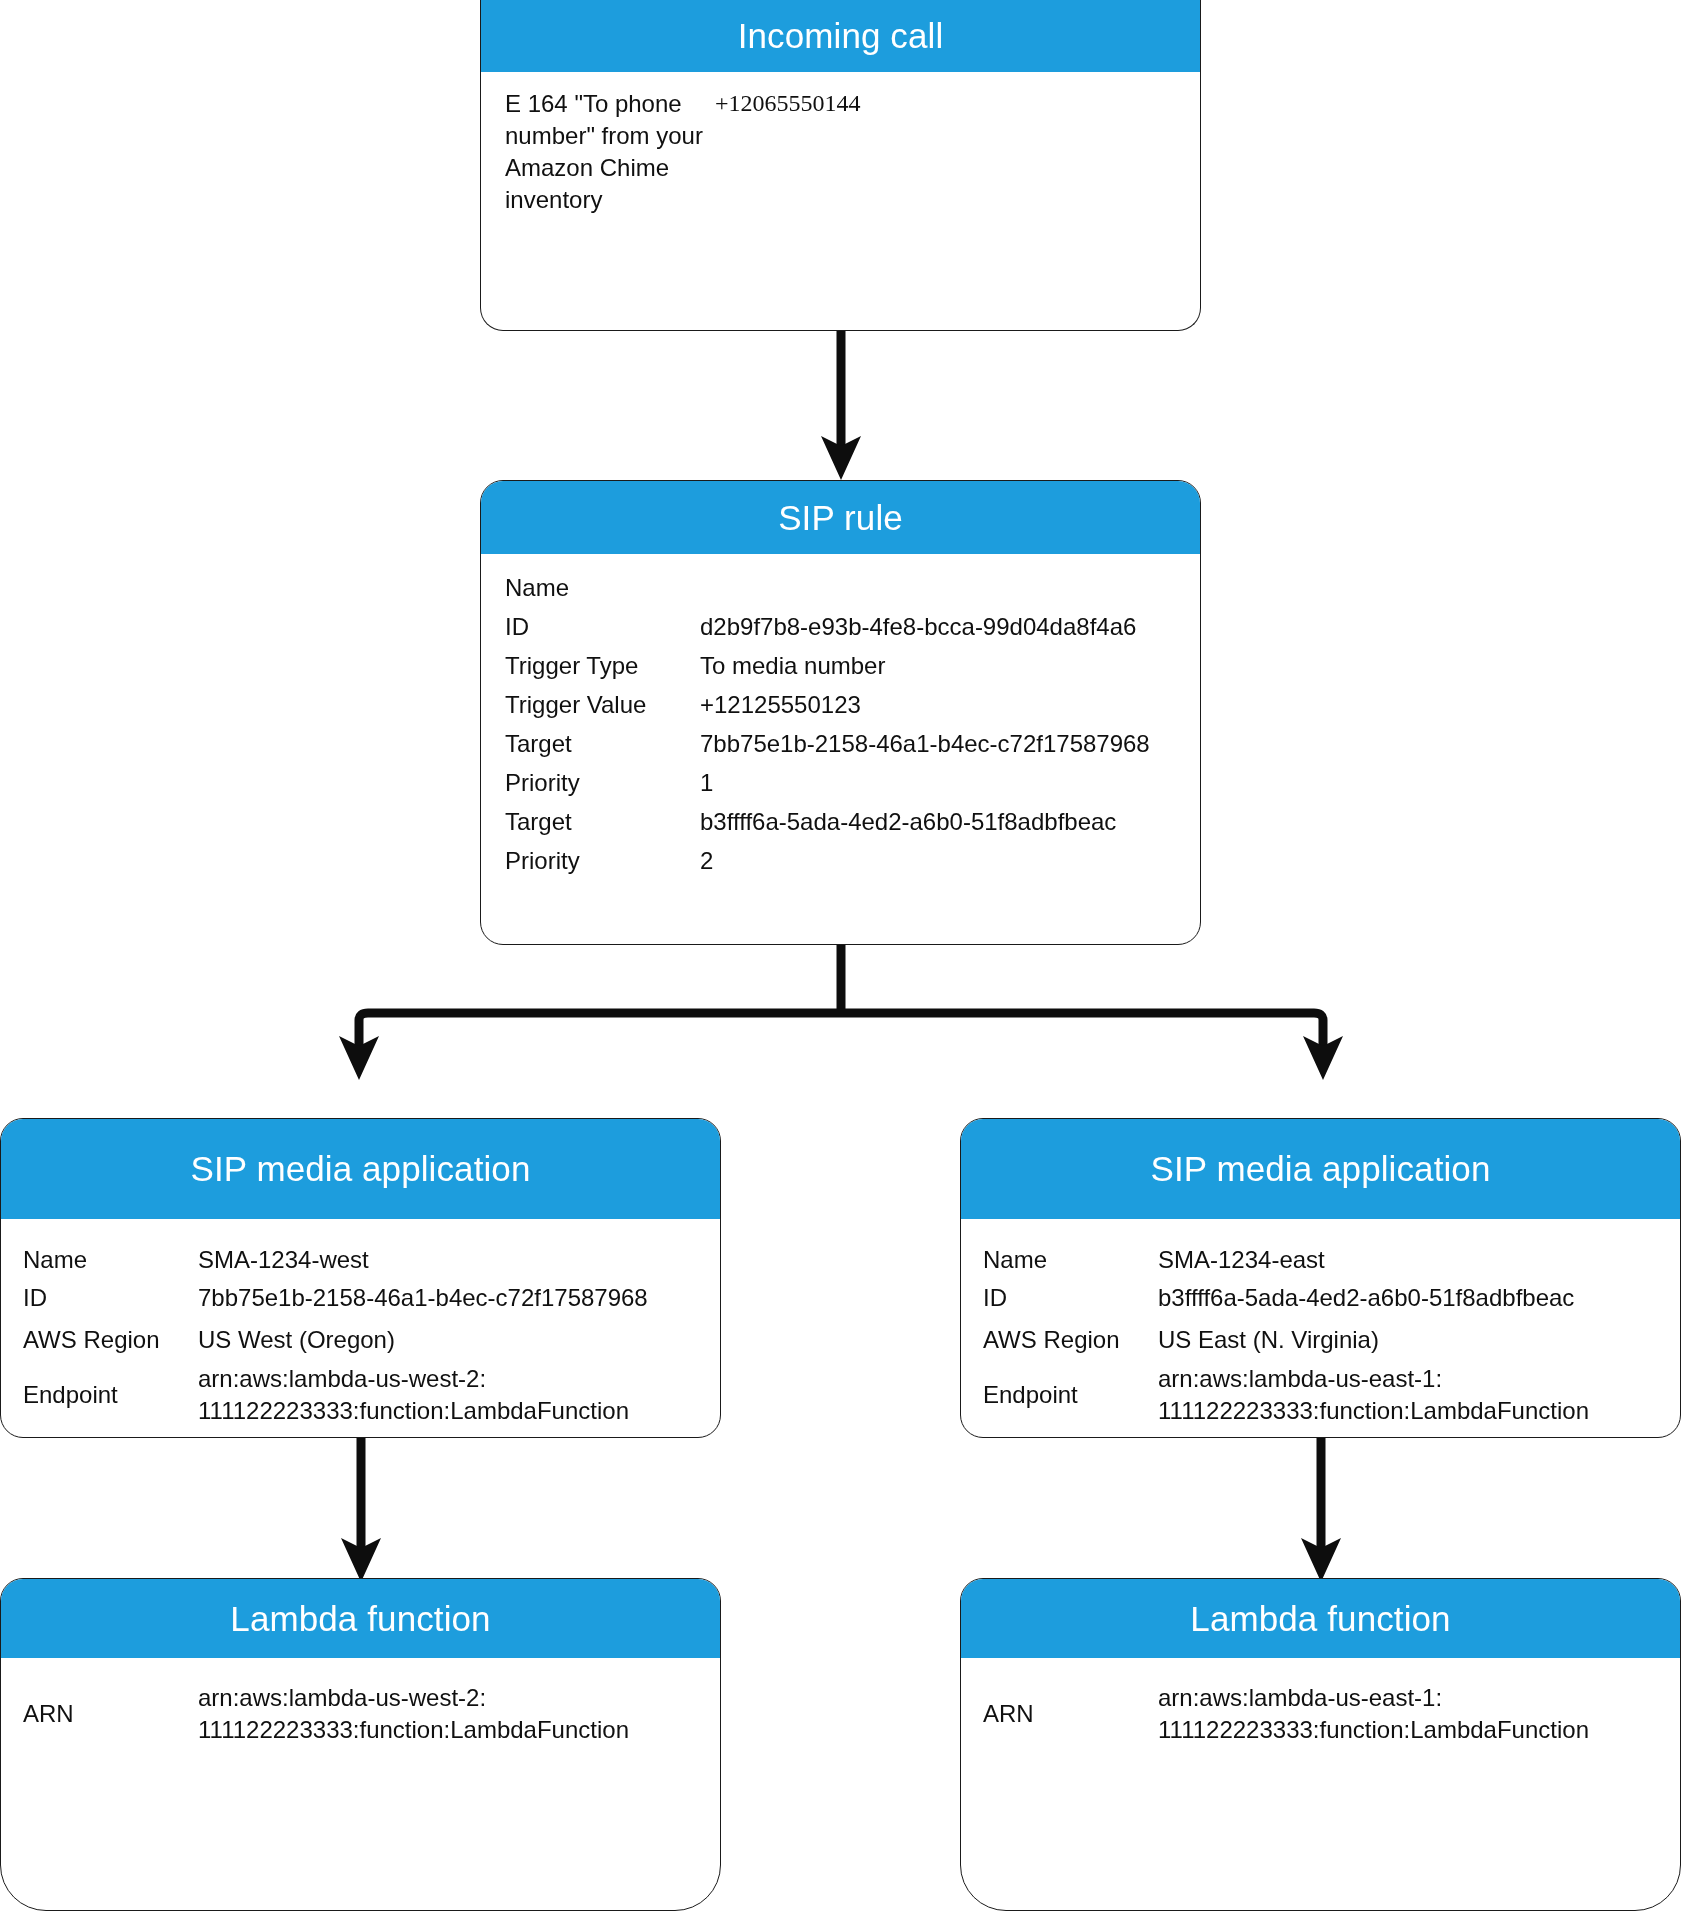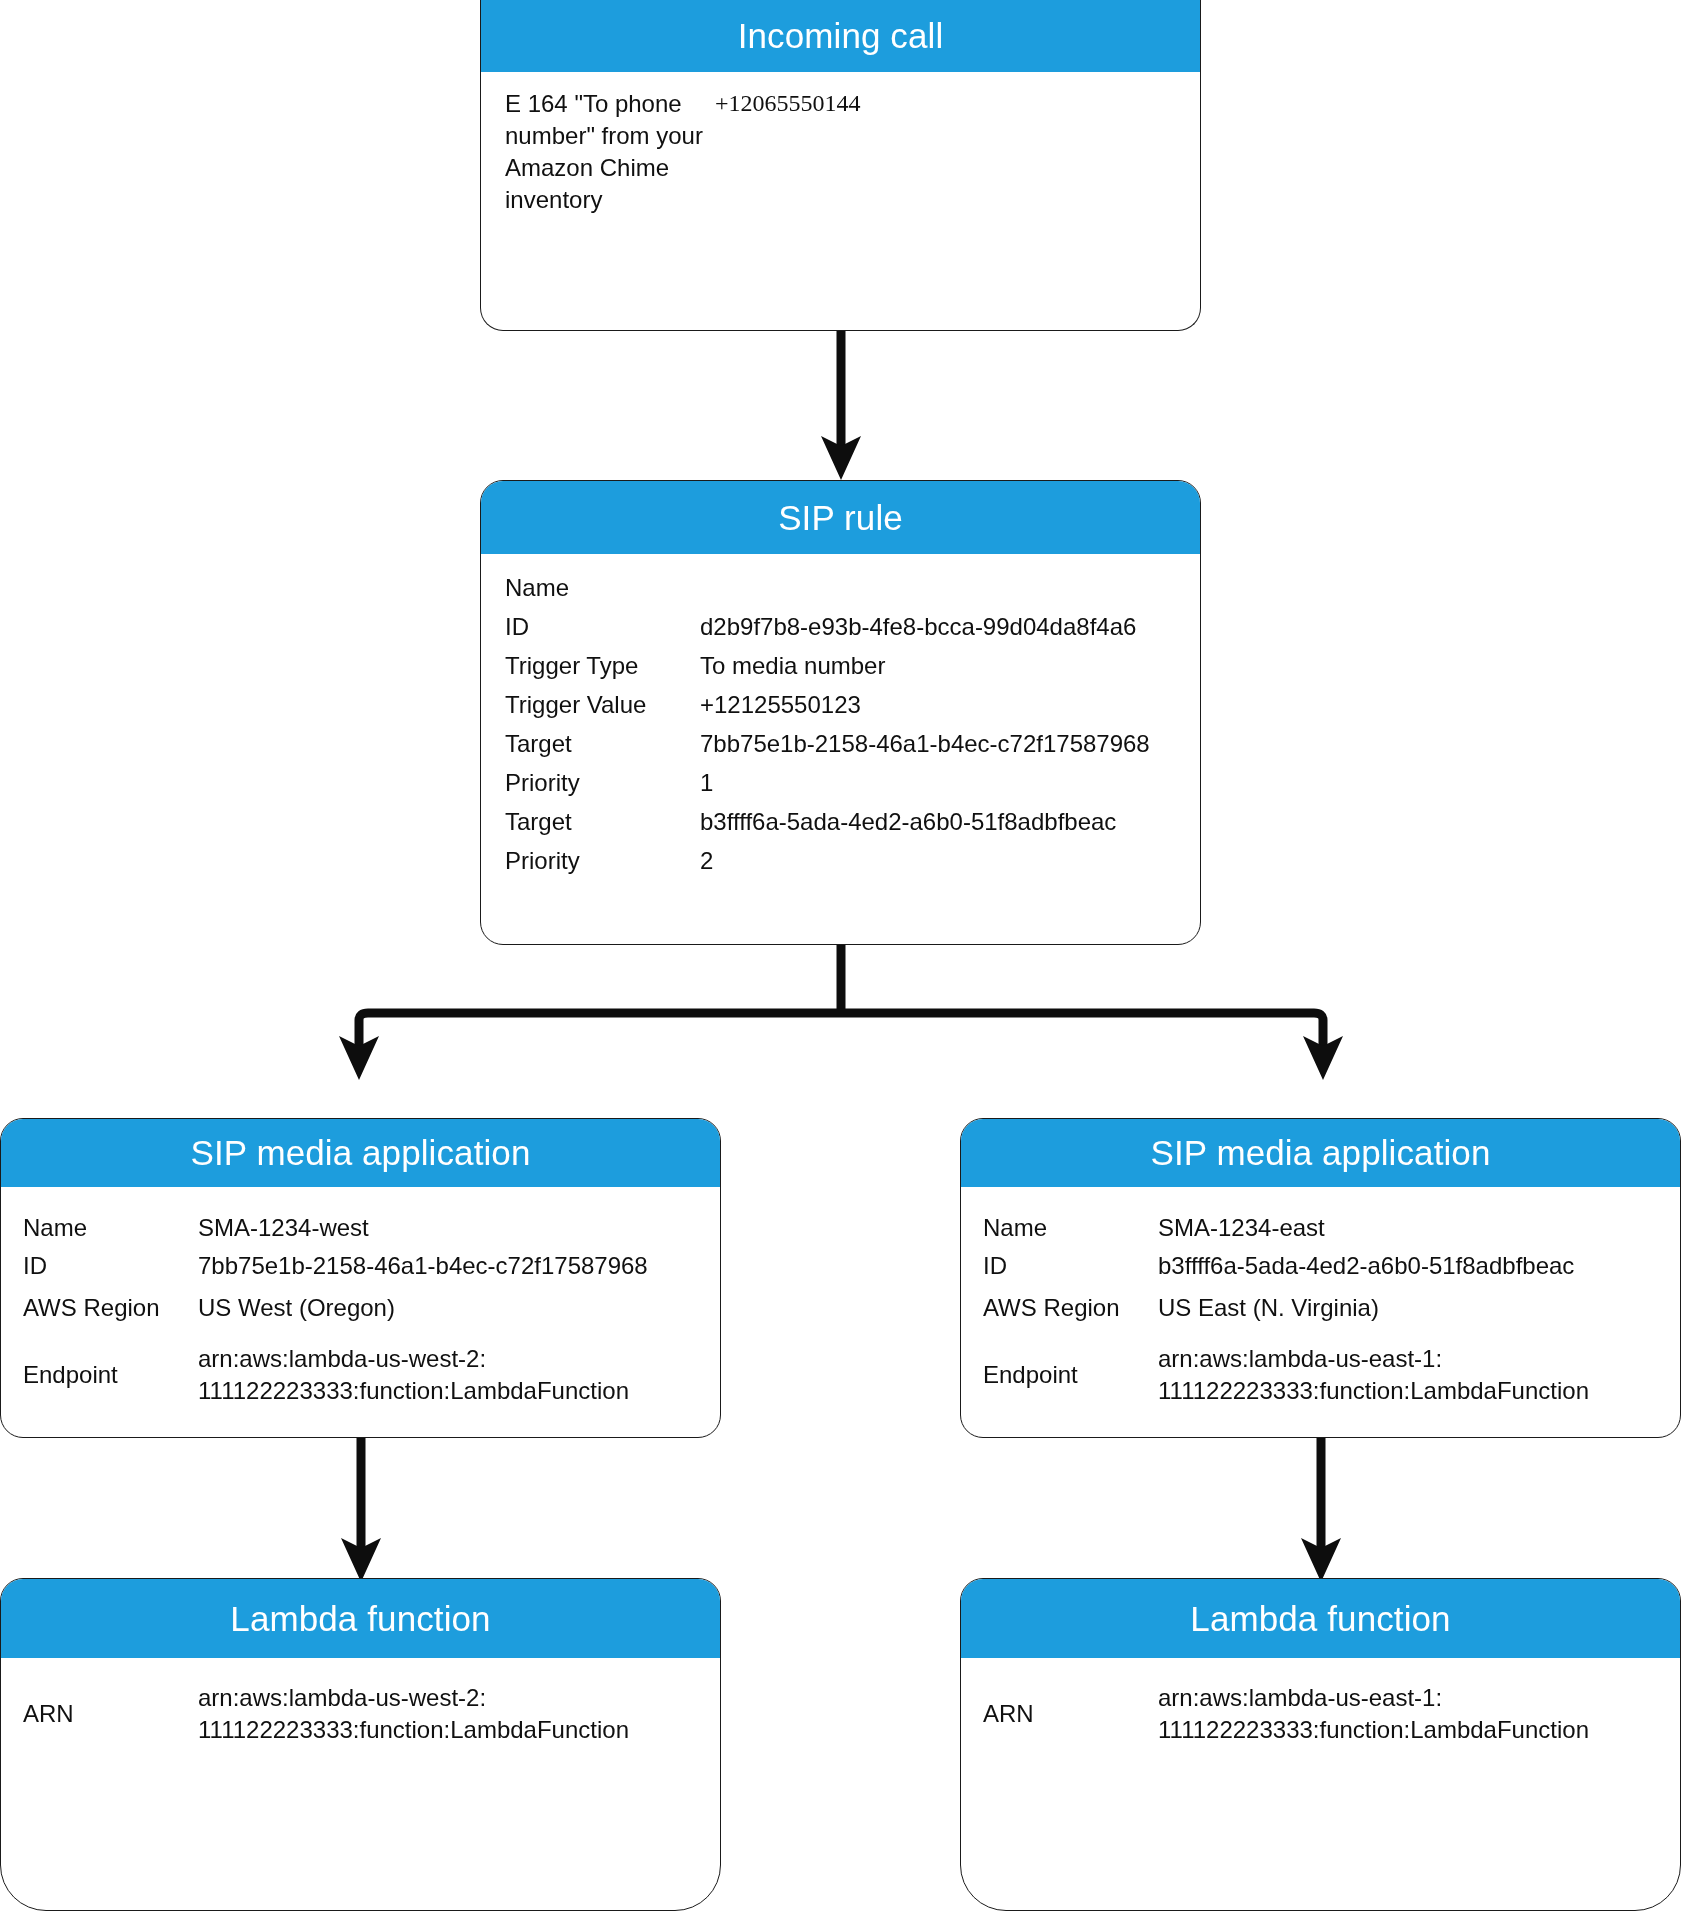--- a/index.html
+++ b/index.html
@@ -80,28 +80,28 @@
   #card-siprule .card-header { height: 73px; }
   #card-siprule .card-body { padding-top: 14px; }
   #card-siprule .row { padding: 0 0 0 24px; height: 39px; align-items: center; }
   #card-siprule .row .k { width: 195px; }
   #card-siprule .row .v { }
 
   
   .card-sma { top: 1118px; width: 721px; height: 320px; }
   #card-sma-west { left: 0px; }
   #card-sma-east { left: 960px; }
-  .card-sma .card-header { height: 68px; }
+  .card-sma .card-header { height: 100px; }
   .card-sma .card-body { padding-top: 22px; }
   .card-sma .row { padding: 0 0 0 22px; }
   .card-sma .row .k { width: 175px; line-height: 1.34; }
   .card-sma .row .v { line-height: 1.34; }
   .card-sma .row.tight { height: 38px; align-items: center; }
   .card-sma .row.gap { height: 46px; align-items: center; }
-  .card-sma .row.endp { margin-top: 12px; align-items: center; }
+  .card-sma .row.endp { align-items: center; }
 
   
   .card-lambda { top: 1578px; width: 721px; height: 333px;
     border-bottom-left-radius: 46px; border-bottom-right-radius: 46px; }
   #card-lambda-west { left: 0px; }
   #card-lambda-east { left: 960px; }
   .card-lambda .card-header { height: 79px; }
   .card-lambda .card-body { padding-top: 24px; }
   .card-lambda .row { padding: 0 0 0 22px; align-items: center; }
   .card-lambda .row .k { width: 175px; }

